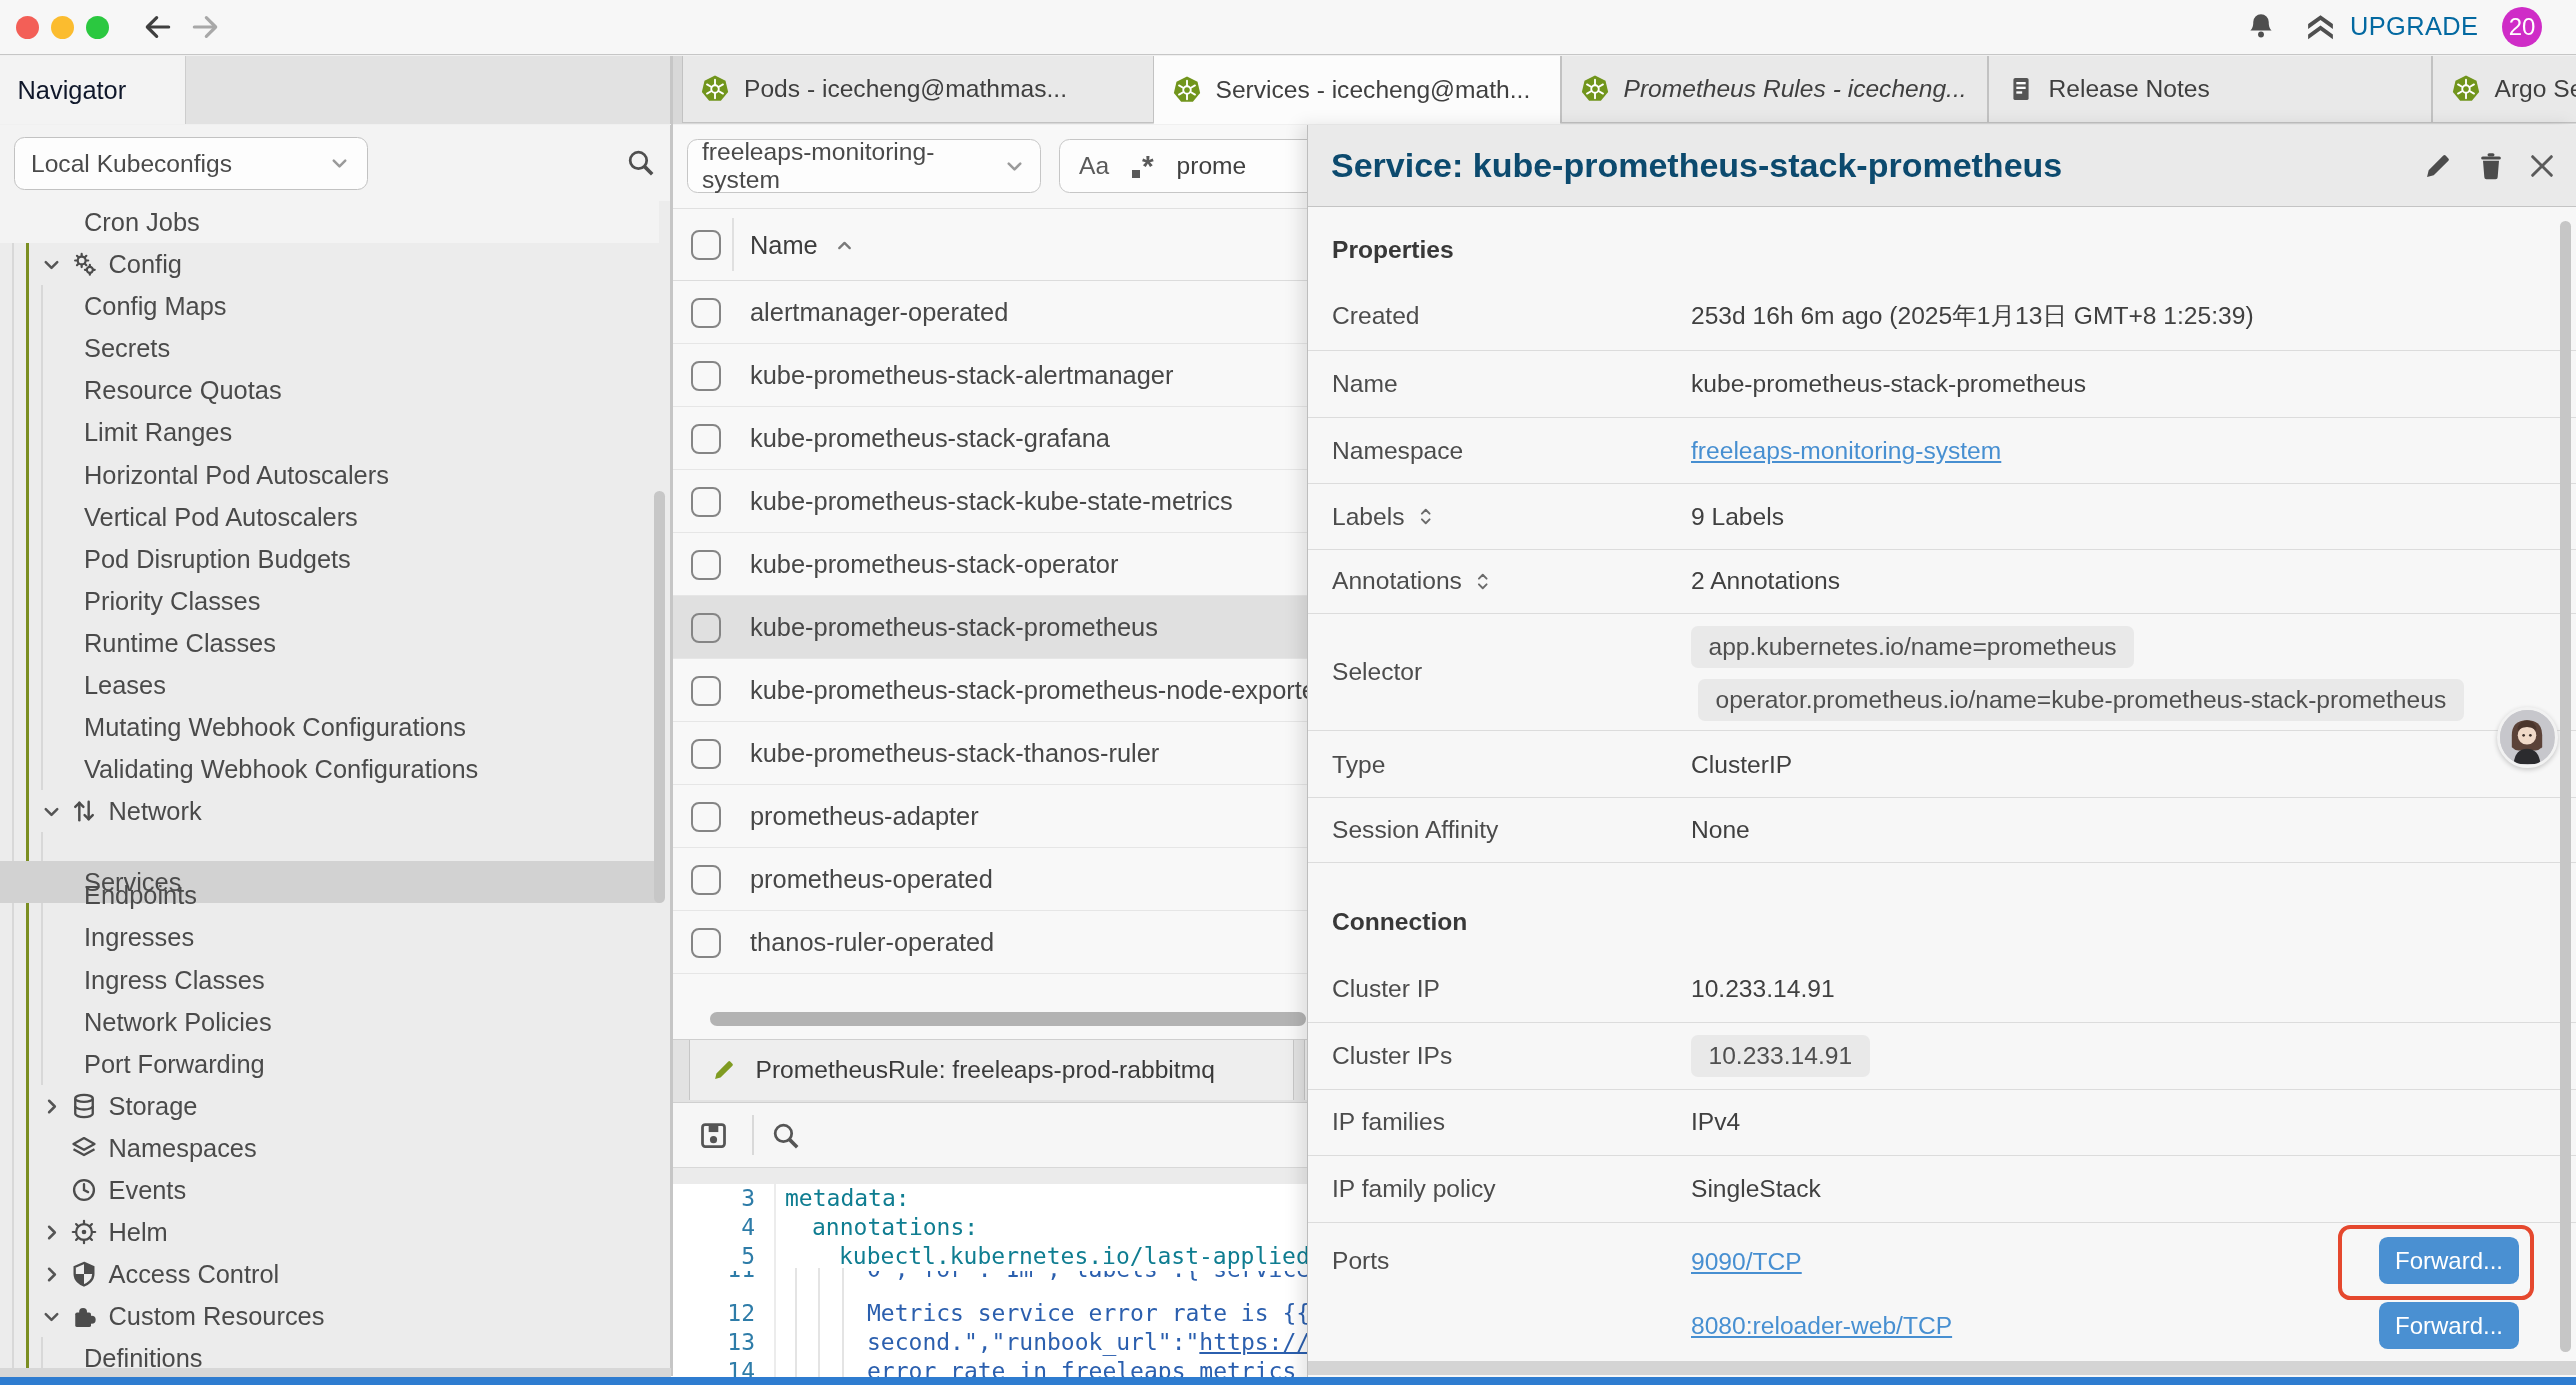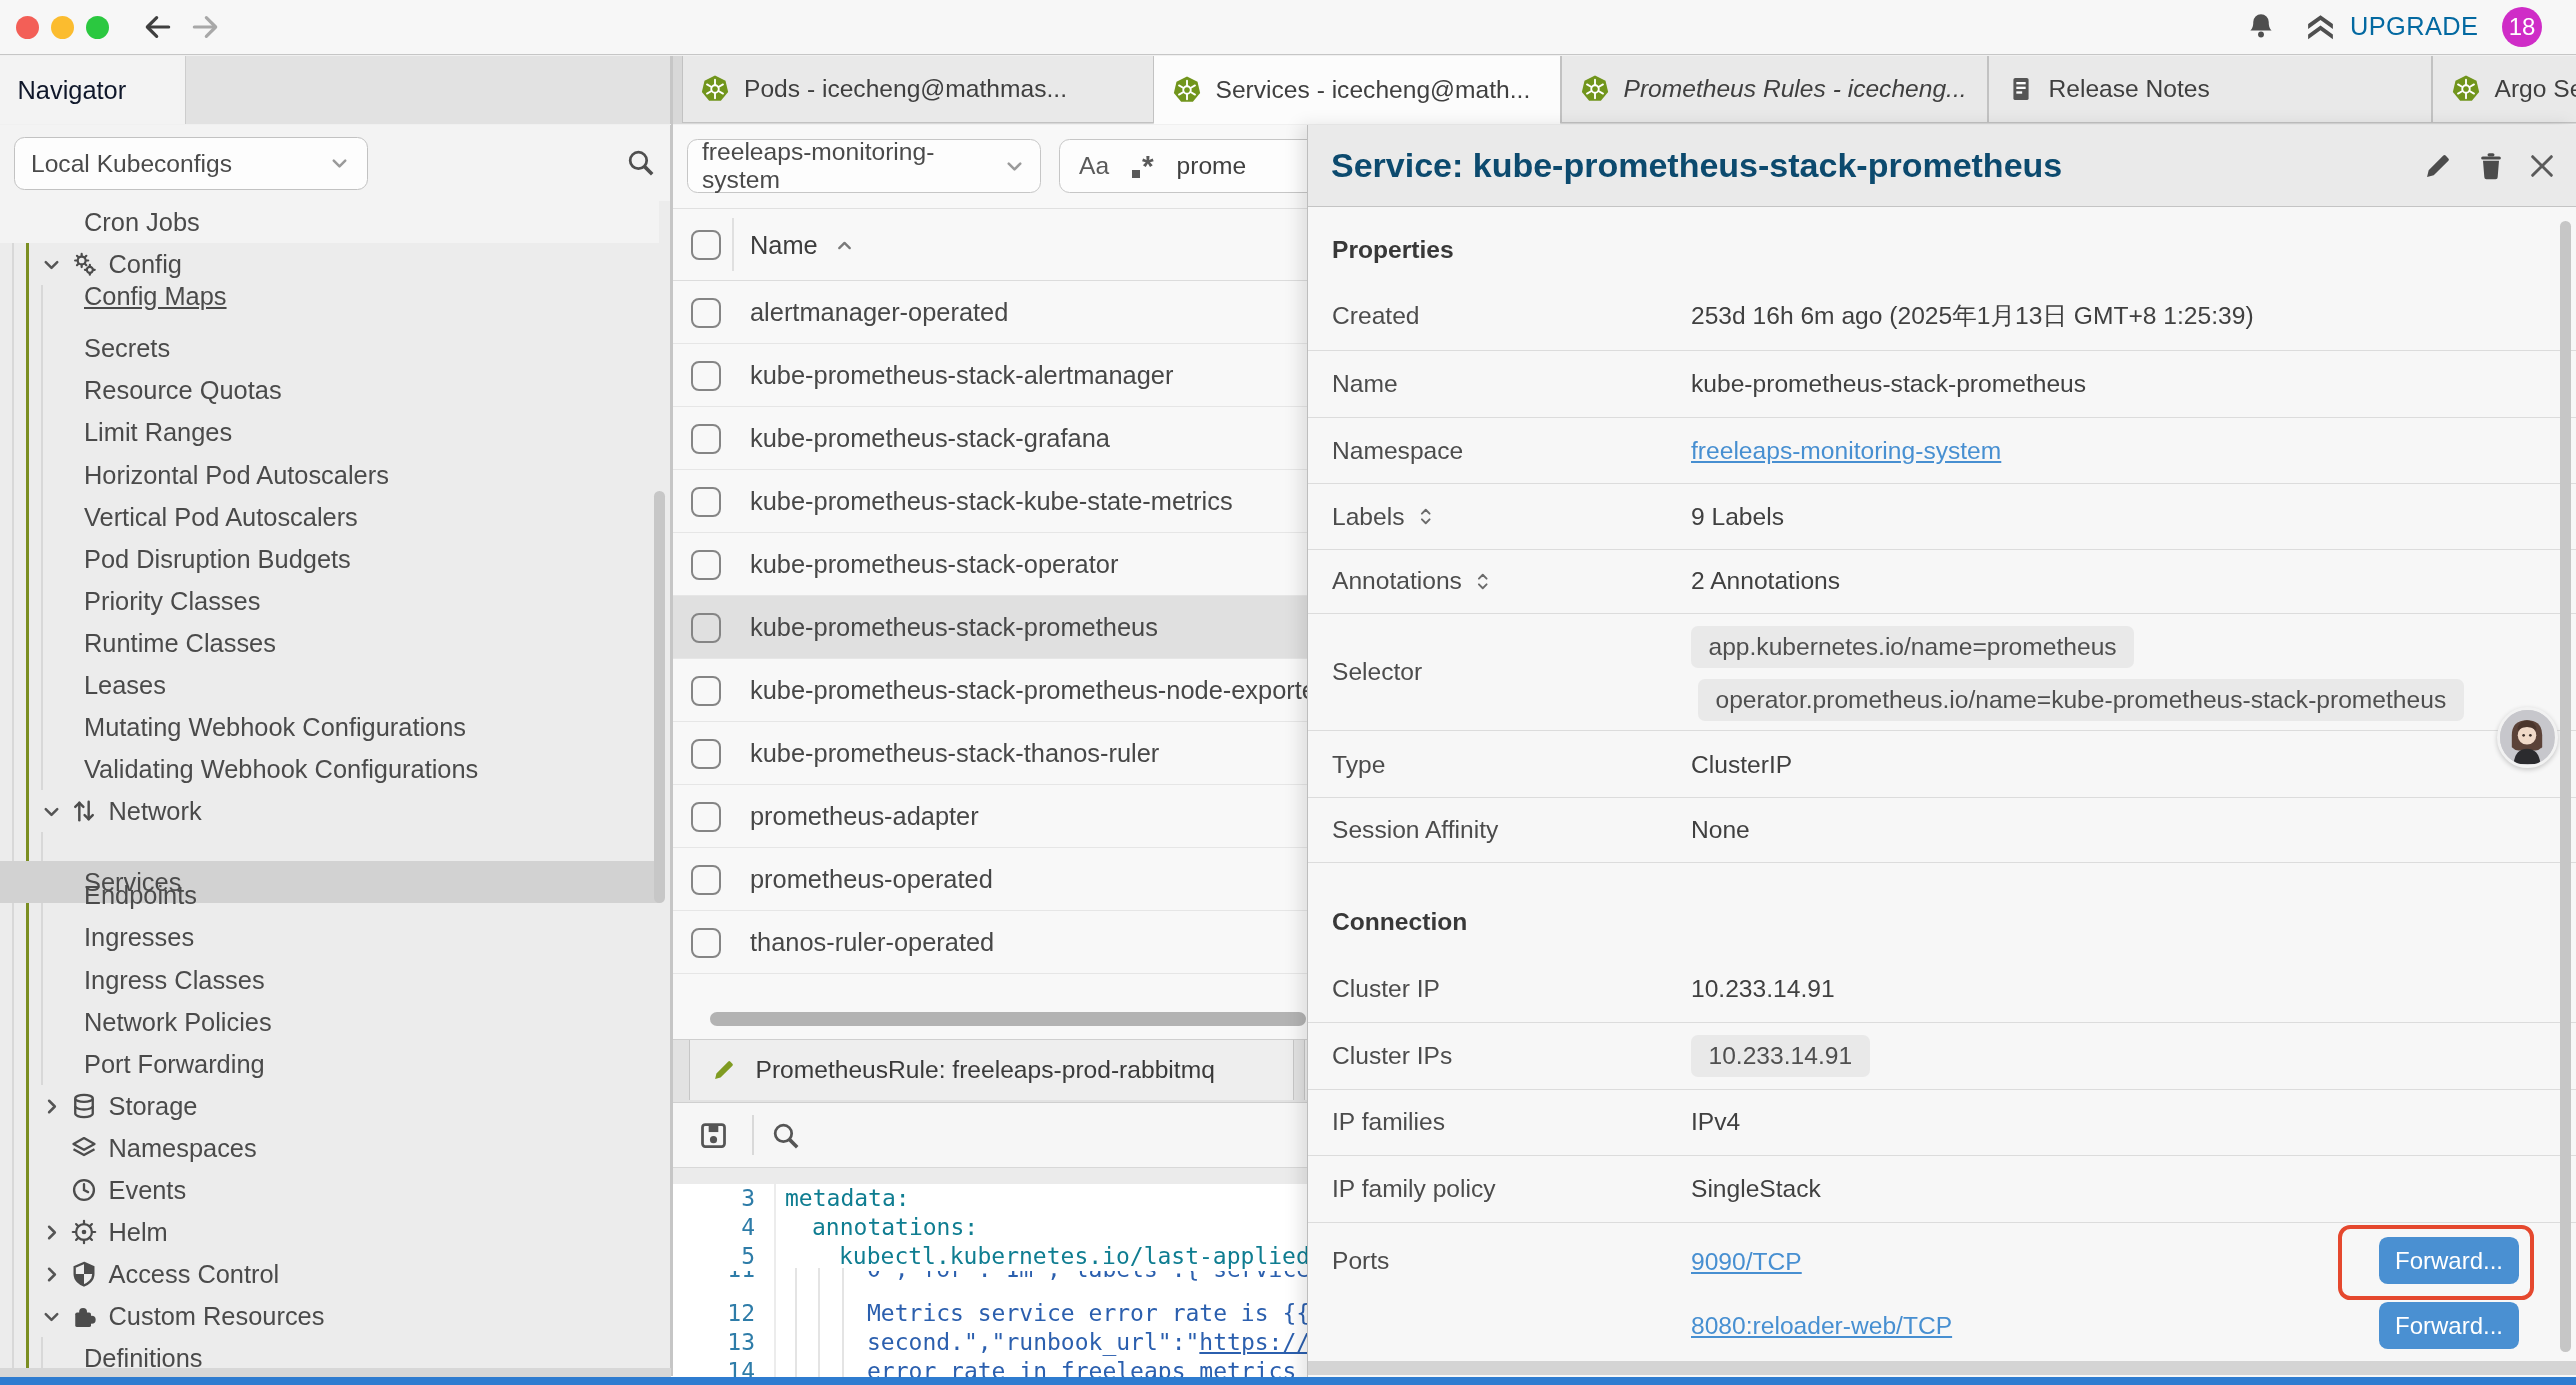--- a/index.html
+++ b/index.html
@@ -154,21 +154,21 @@
           <circle cx="12" cy="17.6" r="2.2"></circle>
         </svg>
     </span>
     <span class="upg-ic">
       <svg viewBox="0 0 24 24" fill="#4f4f4f">
           <polygon points="12,3 21,9.5 21,13 12,6.5 3,13 3,9.5"></polygon>
           <polygon points="12,10.5 21,17 21,20.5 12,14 3,20.5 3,17"></polygon>
         </svg>
     </span>
     <span class="upg-txt">UPGRADE</span>
-    <div class="badge">18</div>
+    <div class="badge">20</div>
   </div>
 
   <div class="abs navzone">
     <div class="navtab">
       <span>Navigator</span>
     </div>
   </div>
   <div class="abs tabstrip" id="tabstrip">
       <div class="tab" style="left: 10.5px; width: 472px; text-align: right;">
     <span class="ticon">
@@ -312,21 +312,21 @@
               <g stroke-linecap="round">
                 <line x1="17" y1="12.8" x2="17" y2="14.2"></line>
                 <line x1="17" y1="19.8" x2="17" y2="21.2"></line>
                 <line x1="12.8" y1="17" x2="14.2" y2="17"></line>
                 <line x1="19.8" y1="17" x2="21.2" y2="17"></line>
               </g>
             </svg>
           </span>
     <span class="lab">Config</span>
   </div>
-        <div class="srow child" style="top: 74px; text-decoration: underline;">
+        <div class="srow child" style="top: 84px;">
 
     <span class="lab">Config Maps</span>
   </div>
         <div class="srow child" style="top: 126px;">
 
     <span class="lab">Secrets</span>
   </div>
         <div class="srow child" style="top: 168px;">
 
     <span class="lab">Resource Quotas</span>

